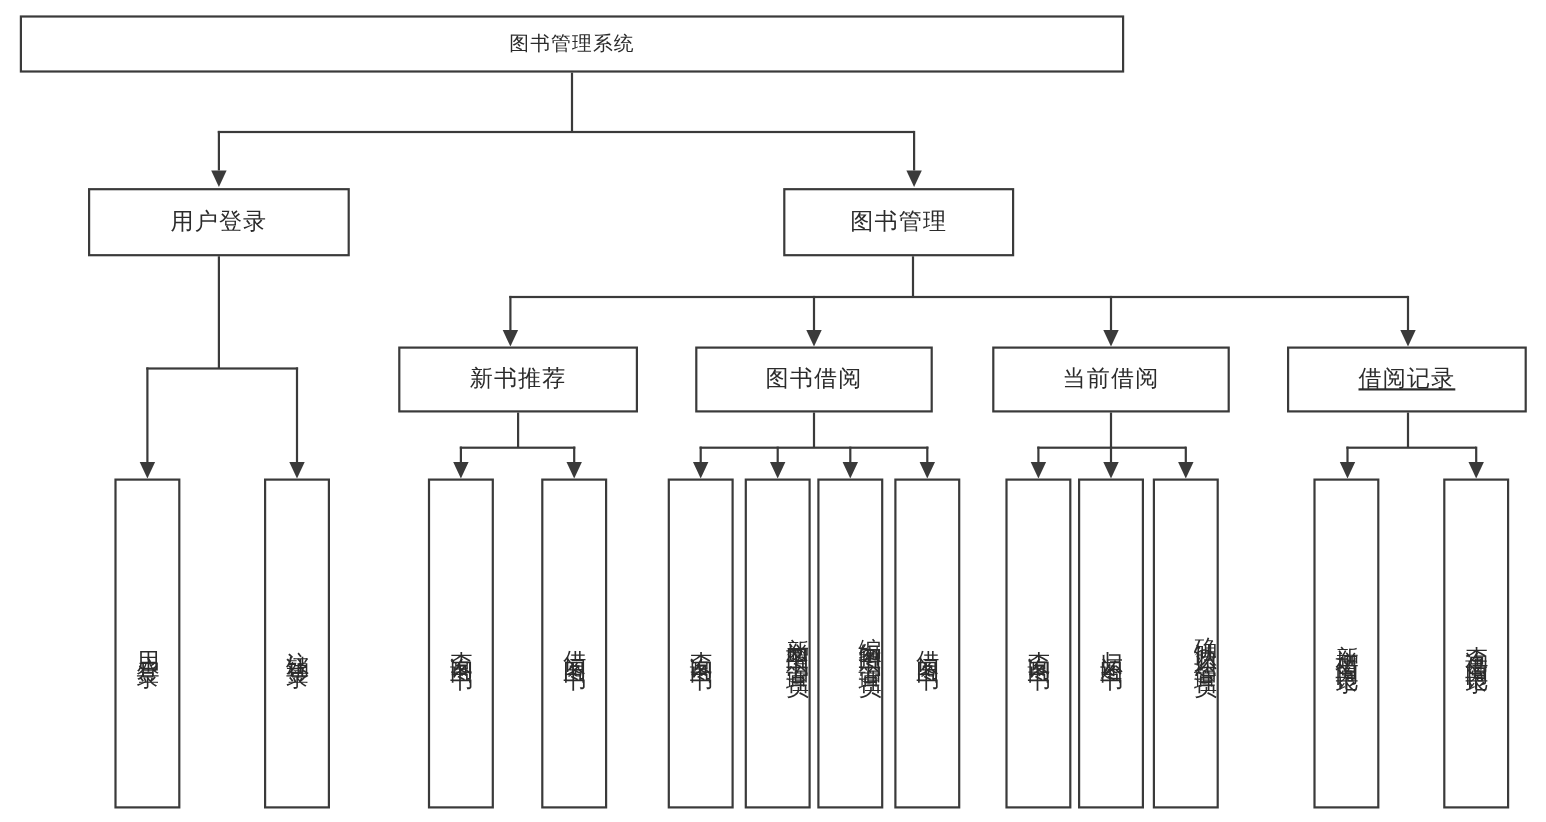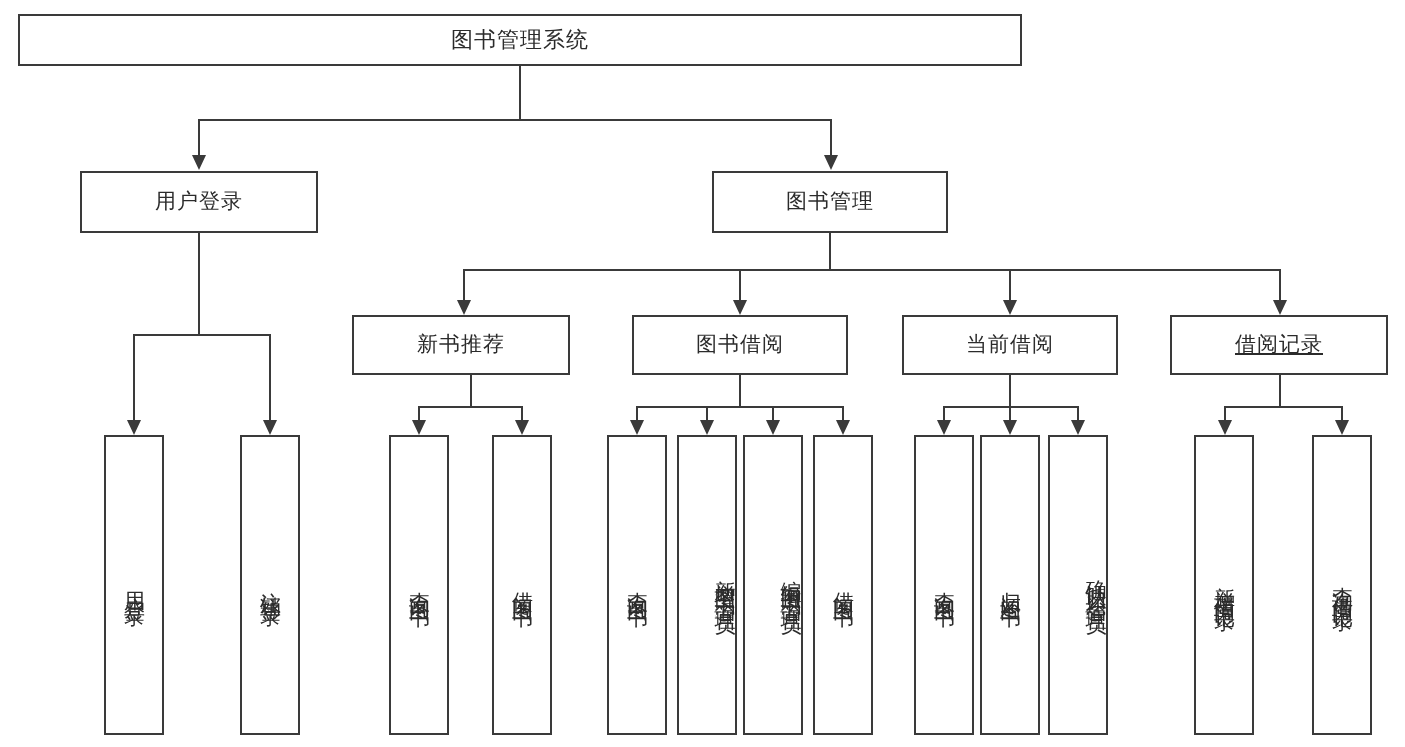--- a/index.html
+++ b/index.html
@@ -20,21 +20,21 @@
     display:flex;
     align-items:center;
     justify-content:center;
     color:#2b2b2b;
   }
   .node.horiz{
     font-size:21px;
     letter-spacing:1px;
     line-height:1.1;
   }
-  .node.root{font-size:22px;}
+  .node.root{font-size:18px;}
   .node.vert{
     font-size:21px;
     writing-mode:vertical-rl;
     text-orientation:upright;
     letter-spacing:5px;
     line-height:1.0;
     padding:6px 0;
     align-items:center;
     justify-content:center;
   }
@@ -69,41 +69,41 @@
   <div class="node horiz root" style="left:18px;top:14px;width:1004px;height:52px;">图书管理系统</div>
 
   <div class="vline" style="left:519px;top:66px;height:54px;"></div>
   <div class="hline" style="left:198px;top:119px;width:633px;"></div>
   <div class="vline" style="left:198px;top:119px;height:36px;"></div>
   <div class="arrow" style="left:192px;top:155px;"></div>
   <div class="vline" style="left:830px;top:119px;height:36px;"></div>
   <div class="arrow" style="left:824px;top:155px;"></div>
 
   <div class="node horiz" style="left:80px;top:171px;width:238px;height:62px;">用户登录</div>
-  <div class="node horiz" style="left:712px;top:171px;width:236px;height:62px;">图书管理</div>
+  <div class="node horiz" style="left:712px;top:171px;width:210px;height:62px;">图书管理</div>
 
   <div class="vline" style="left:198px;top:233px;height:102px;"></div>
   <div class="hline" style="left:133px;top:334px;width:138px;"></div>
   <div class="vline" style="left:133px;top:334px;height:86px;"></div>
   <div class="arrow" style="left:127px;top:420px;"></div>
   <div class="vline" style="left:269px;top:334px;height:86px;"></div>
   <div class="arrow" style="left:263px;top:420px;"></div>
 
   <div class="vline" style="left:829px;top:233px;height:37px;"></div>
   <div class="hline" style="left:463px;top:269px;width:817px;"></div>
   <div class="vline" style="left:463px;top:269px;height:31px;"></div>
   <div class="arrow" style="left:457px;top:300px;"></div>
   <div class="vline" style="left:739px;top:269px;height:31px;"></div>
   <div class="arrow" style="left:733px;top:300px;"></div>
   <div class="vline" style="left:1009px;top:269px;height:31px;"></div>
   <div class="arrow" style="left:1003px;top:300px;"></div>
   <div class="vline" style="left:1279px;top:269px;height:31px;"></div>
   <div class="arrow" style="left:1273px;top:300px;"></div>
 
-  <div class="node horiz" style="left:352px;top:315px;width:218px;height:60px;">新书推荐</div>
+  <div class="node horiz" style="left:362px;top:315px;width:218px;height:60px;">新书推荐</div>
   <div class="node horiz" style="left:632px;top:315px;width:216px;height:60px;">图书借阅</div>
   <div class="node horiz" style="left:902px;top:315px;width:216px;height:60px;">当前借阅</div>
   <div class="node horiz" style="left:1170px;top:315px;width:218px;height:60px;text-decoration:underline;">借阅记录</div>
 
   <div class="vline" style="left:470px;top:375px;height:32px;"></div>
   <div class="hline" style="left:418px;top:406px;width:105px;"></div>
   <div class="vline" style="left:418px;top:406px;height:14px;"></div>
   <div class="arrow" style="left:412px;top:420px;"></div>
   <div class="vline" style="left:521px;top:406px;height:14px;"></div>
   <div class="arrow" style="left:515px;top:420px;"></div>

